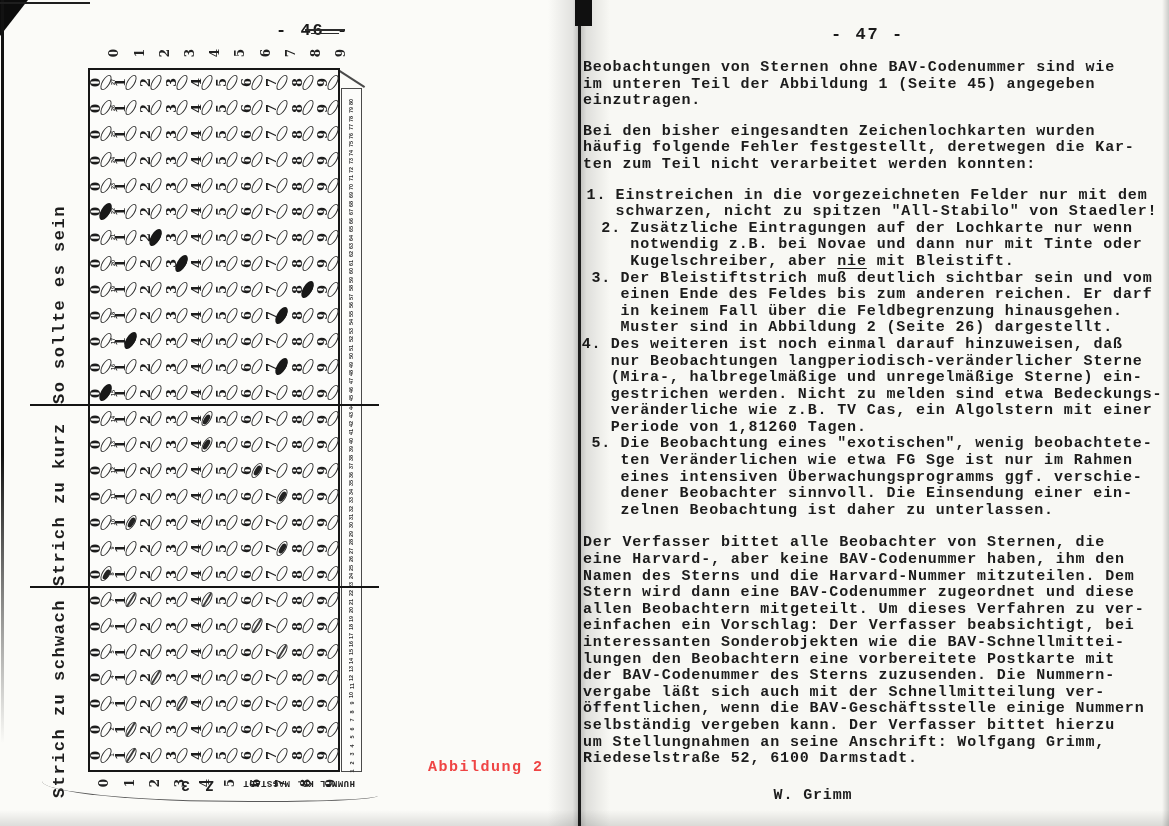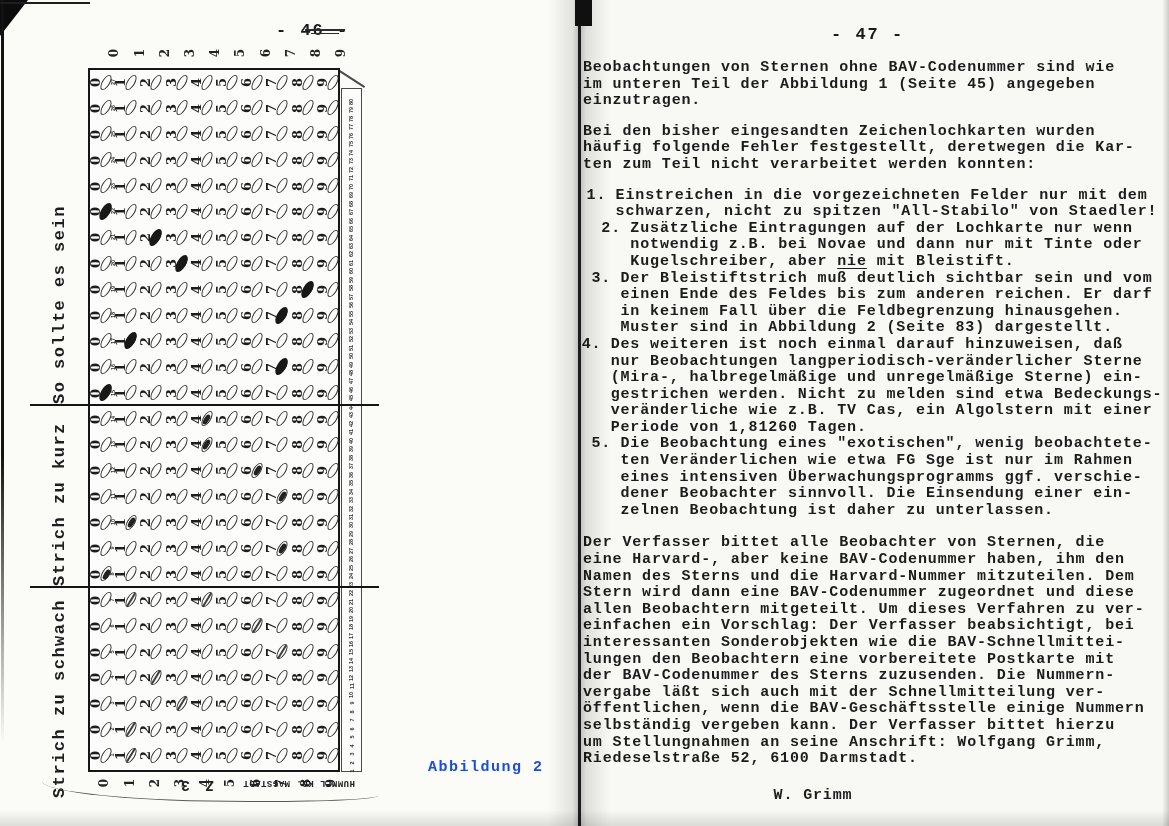--- a/index.html
+++ b/index.html
@@ -32,21 +32,21 @@
   #pn-right{left:254px;top:25px;}
   #text-block{position:absolute;left:6px;top:60px;width:578px;}
   .para{margin:0 0 14px 0;}
   #list{margin:0 0 16px 0;}
   .li{display:flex;justify-content:center;}
   .li .n{width:29px;flex:none;}
   .li .t{white-space:pre;}
   .li u{text-underline-offset:2.5px;}
   #signature{margin-top:20px;text-align:center;padding-right:118px;}
   #caption{position:absolute;left:428px;top:759px;font:700 15px "Liberation Mono",monospace;
-           letter-spacing:1.5px;color:#1d4ed8;}
+           letter-spacing:1.5px;color:#ef4444;}
   
   #card-area{position:absolute;left:30px;top:45px;width:350px;height:770px;}
   #card-frame{position:absolute;left:58px;top:23px;width:252px;height:704px;
     border:2.5px solid #161616;box-sizing:border-box;background:#fcfcfa;}
   .card-row{display:flex;height:25.9px;}
   .cell{position:relative;width:25.2px;flex:none;}
   .cell .dg{position:absolute;left:-1px;top:6px;width:13px;height:13px;text-align:center;
     transform:rotate(-90deg);font:600 13px "DejaVu Serif",serif;color:#1d1d1d;line-height:13px;}
   .cell .ov{position:absolute;left:12px;top:3.5px;width:8px;height:17px;
     border:1.3px solid #2e2e2e;border-radius:50%;transform:rotate(31deg);box-sizing:border-box;}
@@ -1402,21 +1402,21 @@
 einzutragen.</div>
     <div class="tx para">Bei den bisher eingesandten Zeichenlochkarten wurden
 häufig folgende Fehler festgestellt, deretwegen die Kar-
 ten zum Teil nicht verarbeitet werden konnten:</div>
     <div class="tx" id="list"><div class="li"><span class="n">1.</span><span class="t">Einstreichen in die vorgezeichneten Felder nur mit dem
 schwarzen, nicht zu spitzen "All-Stabilo" von Staedler!</span></div><div class="li"><span class="n">2.</span><span class="t">Zusätzliche Eintragungen auf der Lochkarte nur wenn
 notwendig z.B. bei Novae und dann nur mit Tinte oder
 Kugelschreiber, aber <u>nie</u> mit Bleistift.</span></div><div class="li"><span class="n">3.</span><span class="t">Der Bleistiftstrich muß deutlich sichtbar sein und vom
 einen Ende des Feldes bis zum anderen reichen. Er darf
 in keinem Fall über die Feldbegrenzung hinausgehen.
-Muster sind in Abbildung 2 (Seite 83) dargestellt.</span></div><div class="li"><span class="n">4.</span><span class="t">Des weiteren ist noch einmal darauf hinzuweisen, daß
+Muster sind in Abbildung 2 (Seite 26) dargestellt.</span></div><div class="li"><span class="n">4.</span><span class="t">Des weiteren ist noch einmal darauf hinzuweisen, daß
 nur Beobachtungen langperiodisch-veränderlicher Sterne
 (Mira-, halbregelmäßige und unregelmäßige Sterne) ein-
 gestrichen werden. Nicht zu melden sind etwa Bedeckungs-
 veränderliche wie z.B. TV Cas, ein Algolstern mit einer
 Periode von 1,81260 Tagen.</span></div><div class="li"><span class="n">5.</span><span class="t">Die Beobachtung eines "exotischen", wenig beobachtete-
 ten Veränderlichen wie etwa FG Sge ist nur im Rahmen
 eines intensiven Überwachungsprogramms ggf. verschie-
 dener Beobachter sinnvoll. Die Einsendung einer ein-
 zelnen Beobachtung ist daher zu unterlassen.</span></div></div>
     <div class="tx">Der Verfasser bittet alle Beobachter von Sternen, die

